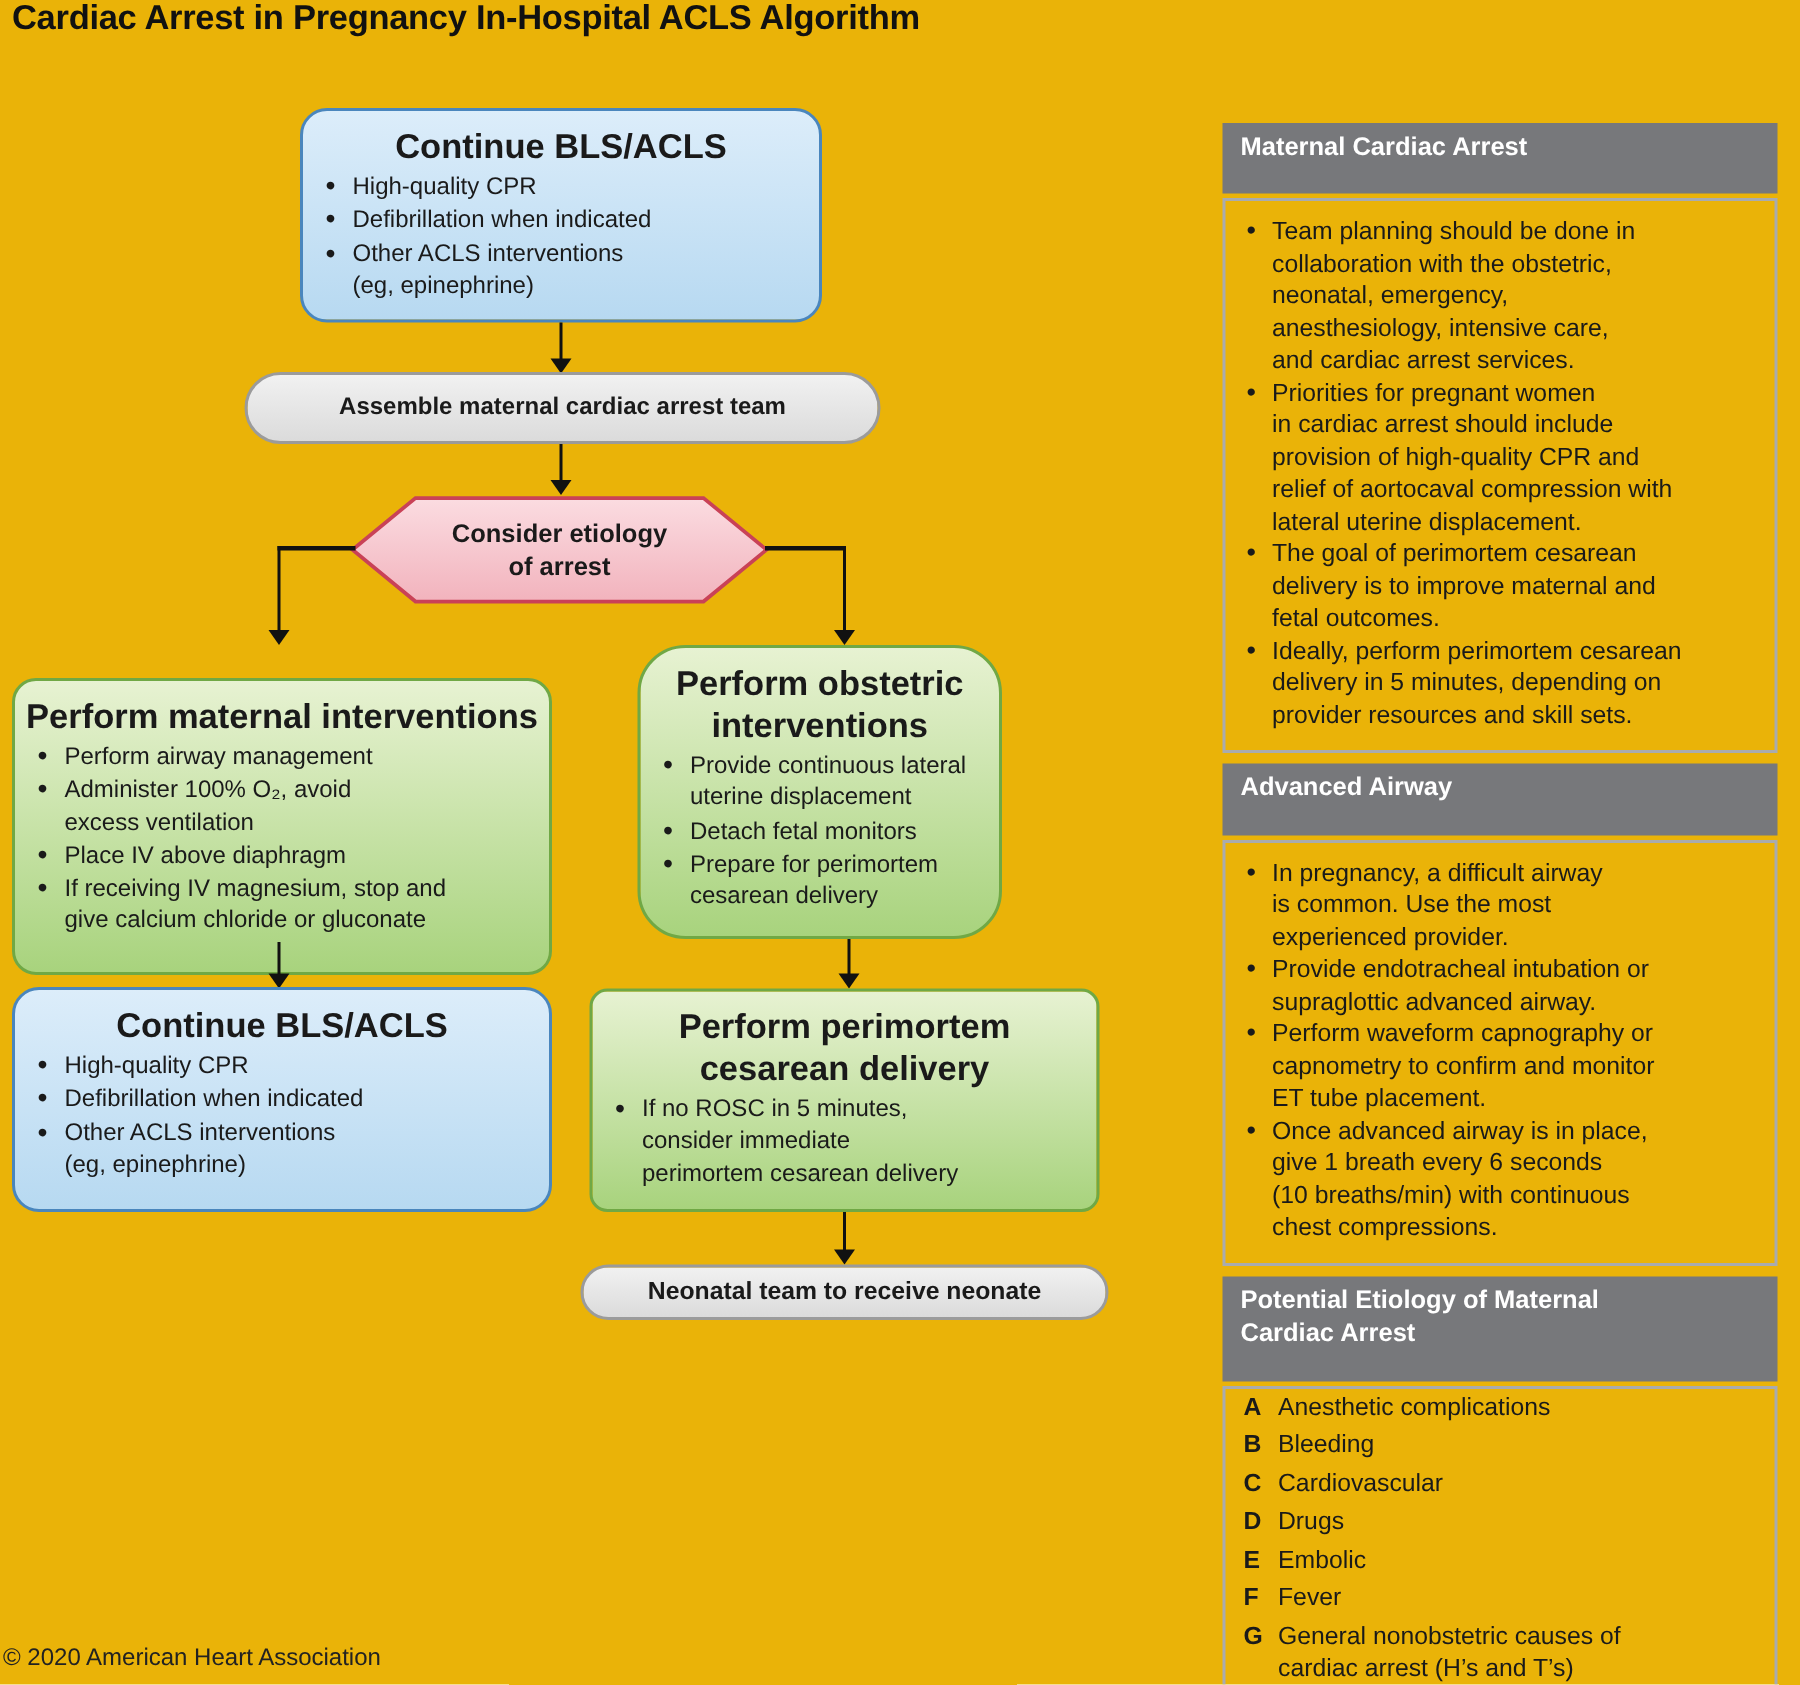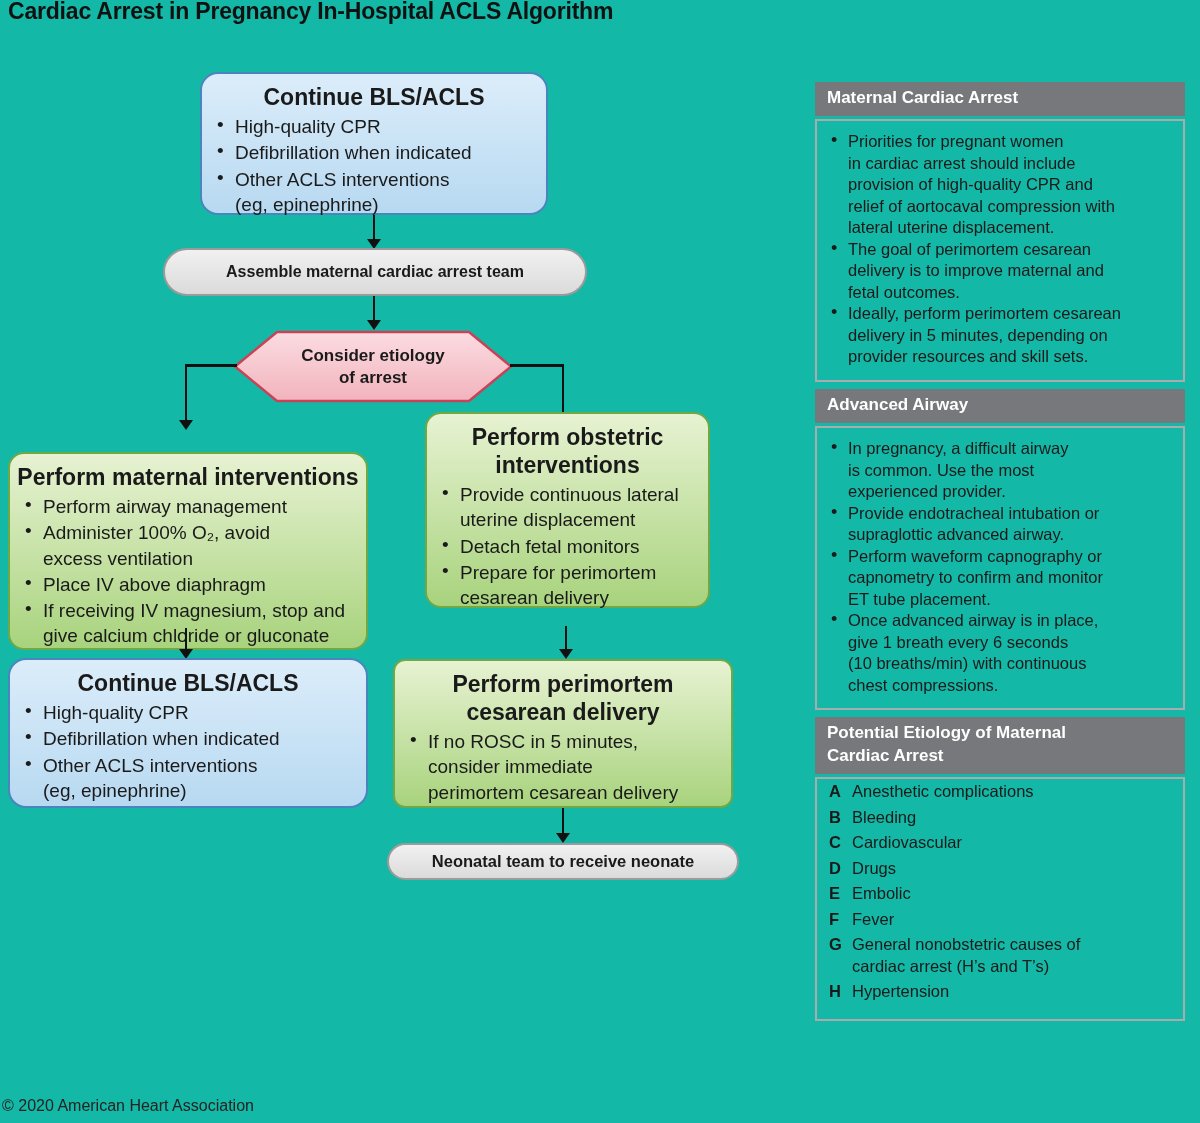--- a/index.html
+++ b/index.html
@@ -1,29 +1,29 @@
 <!DOCTYPE html>
 <html style="--blue_fill_top: #dcedfa; --blue_fill_bottom: #b7d9f1; --blue_border: #4a86bd; --green_fill_top: #e7f2d2; --green_fill_bottom: #a8d37d; --green_border: #70a845; --pink_fill_top: #fbdce1; --pink_fill_bottom: #f2b3bd; --pink_border: #c94257; --gray_fill_top: #f1f1f1; --gray_fill_bottom: #dbdbdb; --gray_border: #9b9b9b; --header_bg: #77787b; --body_border: #a9abae; --arrow: #111111;"><head>
 <meta charset="utf-8">
 <style>
   html,body{margin:0;padding:0;background:#ffffff;}
   .canvas{
-    position:relative;width:1200px;height:1123px;background:#14b8a6;
+    position:relative;width:1200px;height:1123px;background:#eab308;
     font-family:"Liberation Sans","DejaVu Sans",sans-serif;color:#1a1a1a;overflow:hidden;
   }
   .page-title{position:absolute;left:8px;top:-2px;margin:0;font-size:23px;font-weight:700;letter-spacing:-0.2px;color:#111;}
 
   
   .box{position:absolute;box-sizing:border-box;}
   .blue{background:linear-gradient(180deg,var(--blue_fill_top,#dcedfa),var(--blue_fill_bottom,#b7d9f1));
         border:2.5px solid var(--blue_border,#4a86bd);border-radius:18px;}
   .green{background:linear-gradient(180deg,var(--green_fill_top,#e7f2d2),var(--green_fill_bottom,#a8d37d));
          border:2.5px solid var(--green_border,#70a845);border-radius:16px;}
   .box-title{font-size:23px;font-weight:700;text-align:center;margin:9px 6px 3px;line-height:1.22;white-space:pre-line;}
-  .box ul{list-style:none;margin:2px 8px 6px 12px;padding:0;font-size:19px;line-height:1.33;}
+  .box ul{list-style:none;margin:2px 8px 6px 12px;padding:0;font-size:16px;line-height:1.33;}
   .box li{position:relative;padding-left:21px;white-space:pre-line;margin:1px 0;}
   .box li::before{content:"\2022";position:absolute;left:3px;top:-2px;font-size:19px;}
 
   .pill{position:absolute;box-sizing:border-box;display:flex;align-items:center;justify-content:center;
         background:linear-gradient(180deg,var(--gray_fill_top,#f1f1f1),var(--gray_fill_bottom,#dbdbdb));
         border:2px solid var(--gray_border,#9b9b9b);border-radius:999px;
         font-weight:700;font-size:16px;text-align:center;}
 
   .hex-wrap{position:absolute;}
   .hex-label{position:absolute;inset:0;display:flex;align-items:center;justify-content:center;
@@ -33,21 +33,21 @@
   .varrow{position:absolute;width:14px;}
   .varrow::before{content:"";position:absolute;left:5.75px;top:0;bottom:8px;width:2.5px;background:var(--arrow,#111);}
   .varrow::after{content:"";position:absolute;left:0;bottom:0;width:0;height:0;
                  border-left:7px solid transparent;border-right:7px solid transparent;
                  border-top:10px solid var(--arrow,#111);}
   .hline{position:absolute;height:2.5px;background:var(--arrow,#111);}
 
   
   .sidebar{position:absolute;left:815px;top:82px;width:370px;}
   .side-header{background:var(--header_bg,#77787b);color:#fff;font-weight:700;font-size:17px;
-               padding:5px 12px 7px;line-height:1.32;white-space:pre-line;}
+               padding:5px 12px 20px;line-height:1.32;white-space:pre-line;}
   .side-body{border:2px solid var(--body_border,#a9abae);margin:3px 0 7px;padding:10px 8px 12px 12px;box-sizing:border-box;}
   .side-body ul{list-style:none;margin:0;padding:0;font-size:16.5px;line-height:21.5px;}
   .side-body li{position:relative;padding-left:19px;white-space:pre-line;}
   .side-body li::before{content:"\2022";position:absolute;left:2px;top:-1px;font-size:18px;}
   .etio{font-size:16.5px;padding-top:2px;}
   .etio-row{display:flex;margin:0 0 4px;line-height:21.5px;}
   .etio-letter{font-weight:700;width:17px;flex:none;margin-right:6px;}
   .etio-text{white-space:pre-line;}
 
   .copyright{position:absolute;left:2px;top:1097px;font-size:16px;color:#222;}
@@ -101,21 +101,21 @@
     <ul>
       <li>Perform airway management</li>
       <li>Administer 100% O₂, avoid
 excess ventilation</li>
       <li>Place IV above diaphragm</li>
       <li>If receiving IV magnesium, stop and
 give calcium chloride or gluconate</li>
     </ul>
   </div>
 
-  <div class="box green" style="left:425px;top:412px;width:285px;height:196px;">
+  <div class="box green" style="left:425px;top:430px;width:243px;height:196px;border-radius:32px;">
     <div class="box-title">Perform obstetric
 interventions</div>
     <ul>
       <li>Provide continuous lateral
 uterine displacement</li>
       <li>Detach fetal monitors</li>
       <li>Prepare for perimortem
 cesarean delivery</li>
     </ul>
   </div>
@@ -148,20 +148,25 @@
 
   <div class="pill" style="left:387px;top:843px;width:352px;height:37px;font-size:16.5px;">
     <span>Neonatal team to receive neonate</span>
   </div>
 
   <div class="sidebar">
 
     <div class="side-header">Maternal Cardiac Arrest</div>
     <div class="side-body">
       <ul>
+        <li>Team planning should be done in
+collaboration with the obstetric,
+neonatal, emergency,
+anesthesiology, intensive care,
+and cardiac arrest services.</li>
         <li>Priorities for pregnant women
 in cardiac arrest should include
 provision of high-quality CPR and
 relief of aortocaval compression with
 lateral uterine displacement.</li>
         <li>The goal of perimortem cesarean
 delivery is to improve maternal and
 fetal outcomes.</li>
         <li>Ideally, perform perimortem cesarean
 delivery in 5 minutes, depending on

